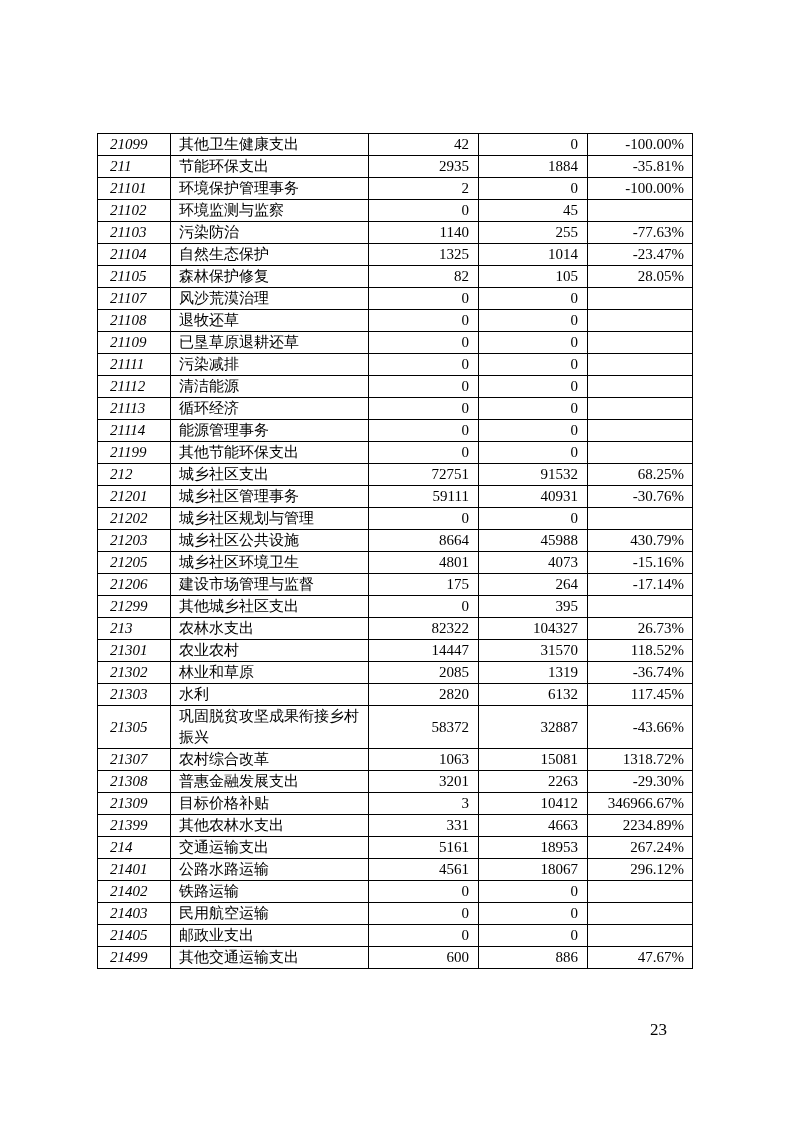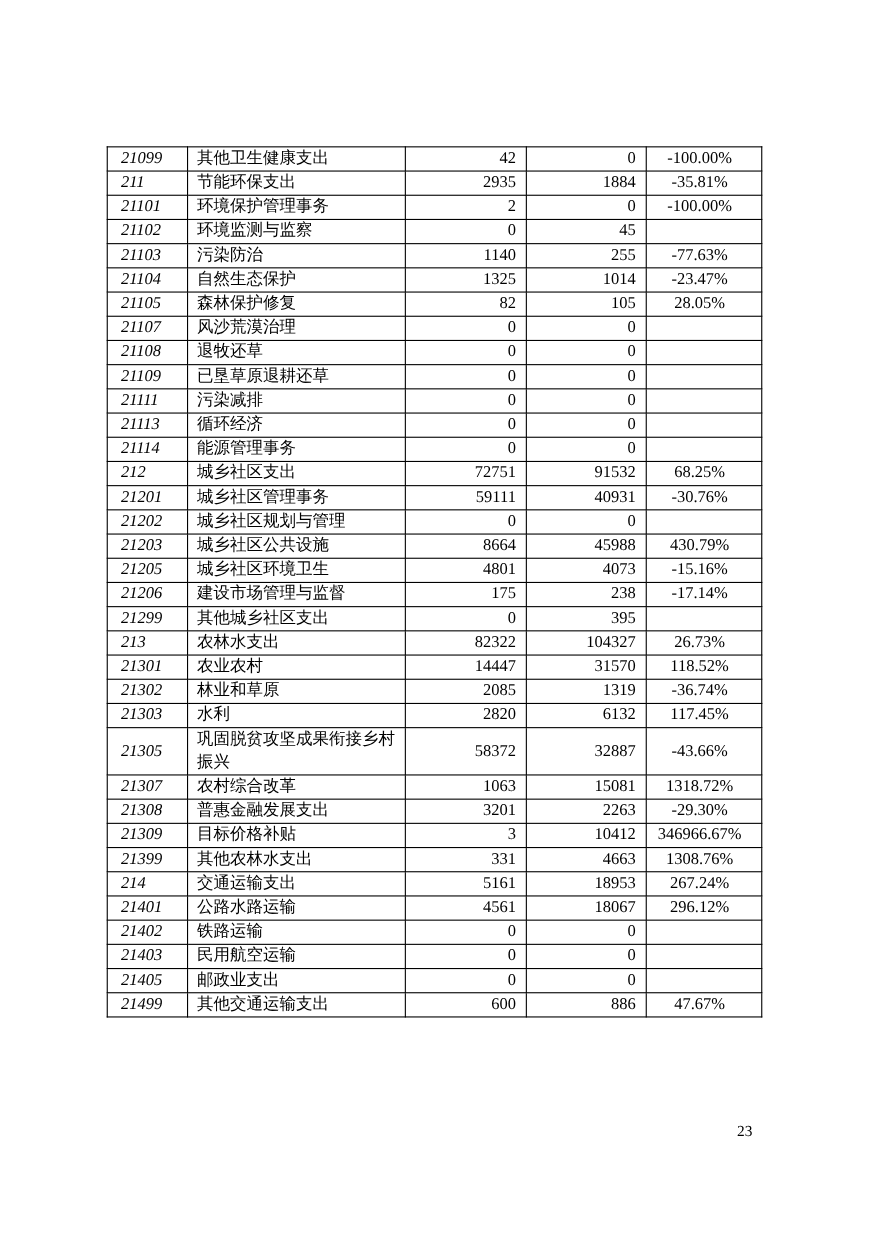--- a/index.html
+++ b/index.html
@@ -24,26 +24,26 @@
     border: 1px solid #000000;
     font-size: 15px;
     height: 21px;
     line-height: 21px;
     vertical-align: middle;
     overflow: hidden;
   }
   .c-code  { padding-left: 12px; white-space: nowrap; font-style: italic; }
   .c-name  { padding-left: 8px; padding-right: 4px; word-break: break-all; }
   .c-num   { text-align: right; padding-right: 9px; white-space: nowrap; }
-  .c-pct   { text-align: center; padding-right: 8px; white-space: nowrap; }
+  .c-pct   { text-align: right; padding-right: 8px; white-space: nowrap; }
   .page-number {
     position: absolute;
-    left: 670px;
+    left: 650px;
     top: 1020px;
-    font-size: 14px;
+    font-size: 17px;
     line-height: 20px;
   }
 </style>
 </head>
 <body>
 
 <table class="budget-table">
   <colgroup>
     <col style="width:73px">
     <col style="width:198px">
@@ -123,29 +123,43 @@
         <td class="c-pct"></td>
       </tr>
       <tr>
         <td class="c-code">21111</td>
         <td class="c-name">污染减排</td>
         <td class="c-num">0</td>
         <td class="c-num">0</td>
         <td class="c-pct"></td>
       </tr>
       <tr>
+        <td class="c-code">21112</td>
+        <td class="c-name">清洁能源</td>
+        <td class="c-num">0</td>
+        <td class="c-num">0</td>
+        <td class="c-pct"></td>
+      </tr>
+      <tr>
         <td class="c-code">21113</td>
         <td class="c-name">循环经济</td>
         <td class="c-num">0</td>
         <td class="c-num">0</td>
         <td class="c-pct"></td>
       </tr>
       <tr>
         <td class="c-code">21114</td>
         <td class="c-name">能源管理事务</td>
+        <td class="c-num">0</td>
+        <td class="c-num">0</td>
+        <td class="c-pct"></td>
+      </tr>
+      <tr>
+        <td class="c-code">21199</td>
+        <td class="c-name">其他节能环保支出</td>
         <td class="c-num">0</td>
         <td class="c-num">0</td>
         <td class="c-pct"></td>
       </tr>
       <tr>
         <td class="c-code">212</td>
         <td class="c-name">城乡社区支出</td>
         <td class="c-num">72751</td>
         <td class="c-num">91532</td>
         <td class="c-pct">68.25%</td>
@@ -175,21 +189,21 @@
         <td class="c-code">21205</td>
         <td class="c-name">城乡社区环境卫生</td>
         <td class="c-num">4801</td>
         <td class="c-num">4073</td>
         <td class="c-pct">-15.16%</td>
       </tr>
       <tr>
         <td class="c-code">21206</td>
         <td class="c-name">建设市场管理与监督</td>
         <td class="c-num">175</td>
-        <td class="c-num">238</td>
+        <td class="c-num">264</td>
         <td class="c-pct">-17.14%</td>
       </tr>
       <tr>
         <td class="c-code">21299</td>
         <td class="c-name">其他城乡社区支出</td>
         <td class="c-num">0</td>
         <td class="c-num">395</td>
         <td class="c-pct"></td>
       </tr>
       <tr>
@@ -246,21 +260,21 @@
         <td class="c-name">目标价格补贴</td>
         <td class="c-num">3</td>
         <td class="c-num">10412</td>
         <td class="c-pct">346966.67%</td>
       </tr>
       <tr>
         <td class="c-code">21399</td>
         <td class="c-name">其他农林水支出</td>
         <td class="c-num">331</td>
         <td class="c-num">4663</td>
-        <td class="c-pct">1308.76%</td>
+        <td class="c-pct">2234.89%</td>
       </tr>
       <tr>
         <td class="c-code">214</td>
         <td class="c-name">交通运输支出</td>
         <td class="c-num">5161</td>
         <td class="c-num">18953</td>
         <td class="c-pct">267.24%</td>
       </tr>
       <tr>
         <td class="c-code">21401</td>

